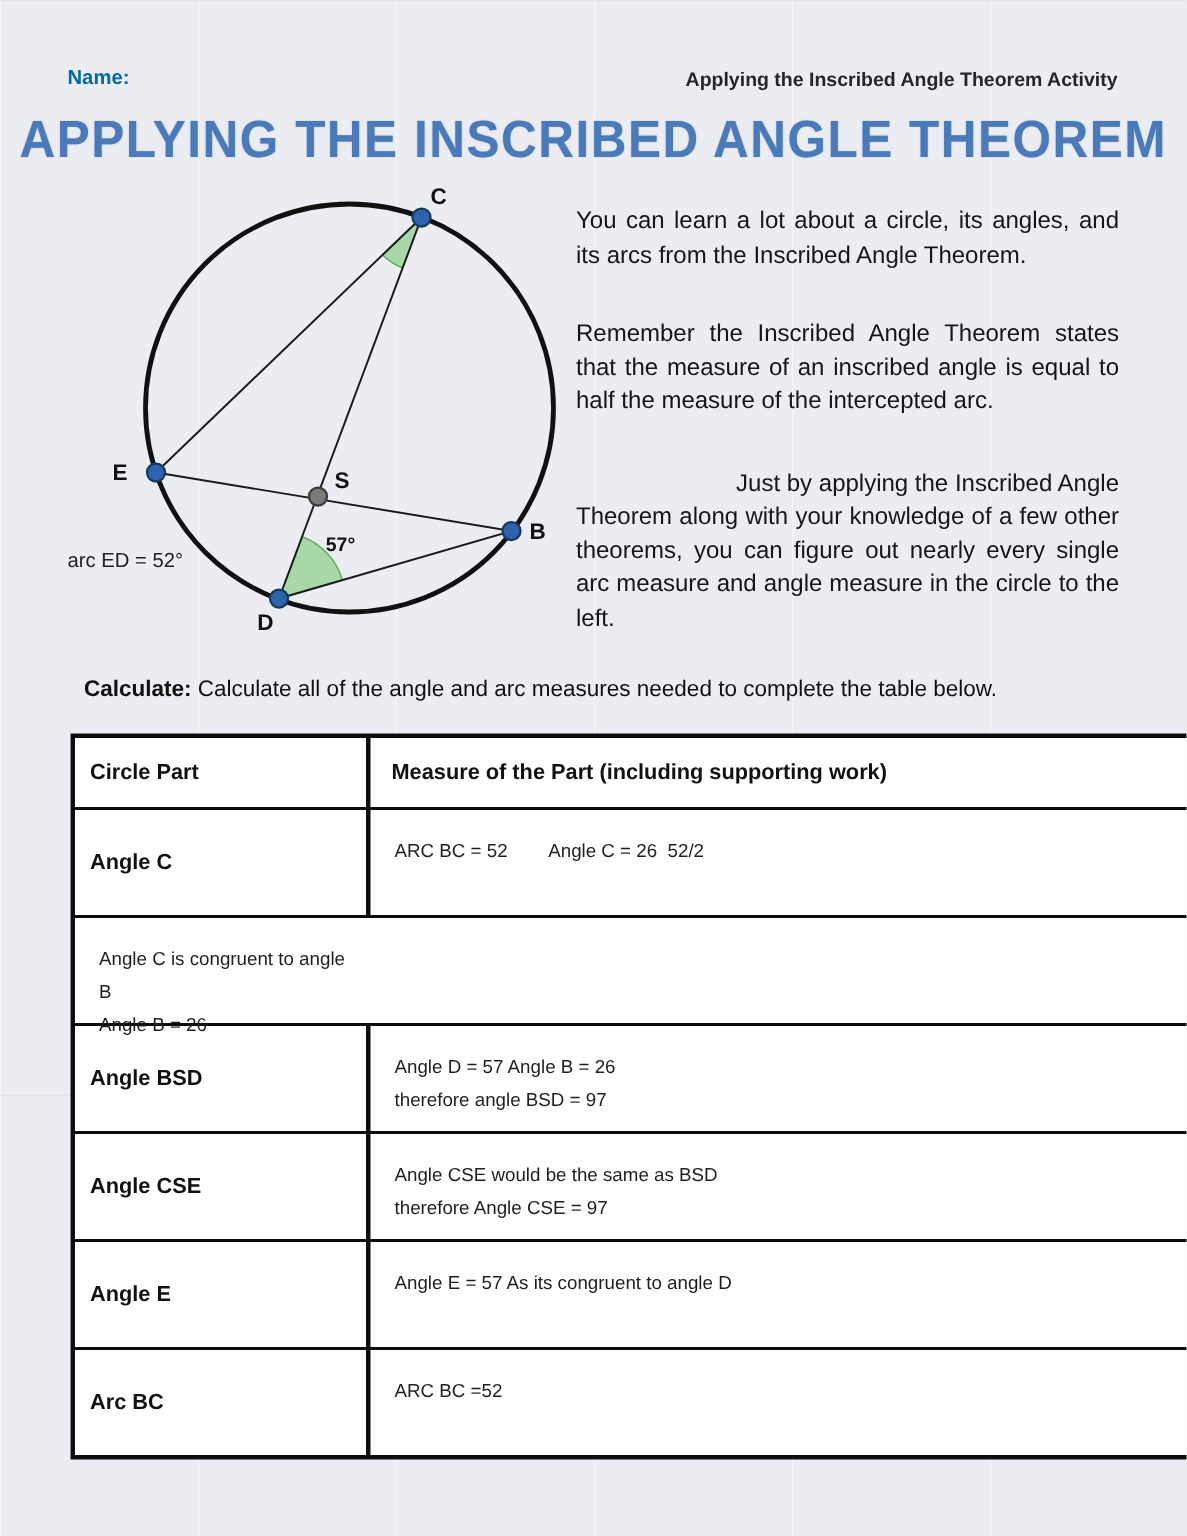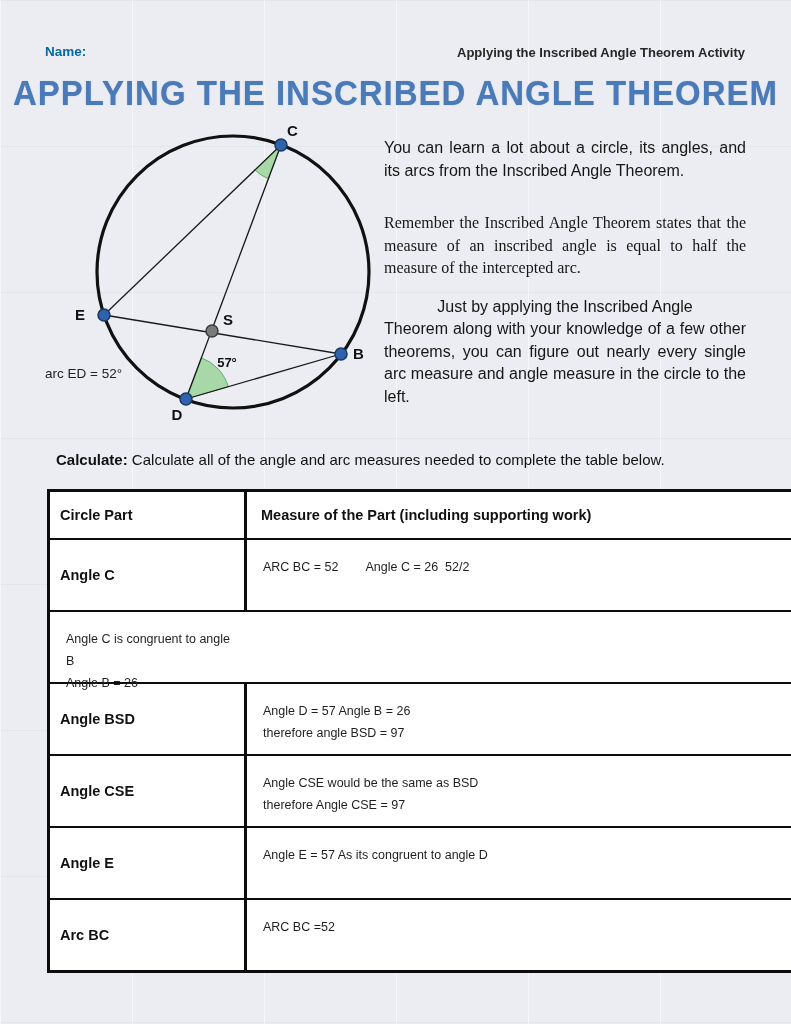--- a/index.html
+++ b/index.html
@@ -18,21 +18,21 @@
   .header-activity{right:46px;top:45px;font-size:13px;font-weight:600;color:#262626;margin-left:44px;}
   .main-title{
     left:0;top:74px;width:791px;text-align:center;
     font-size:33px;font-weight:800;letter-spacing:1px;
     color:#4a7ab8;transform:scaleY(1.06);
     text-shadow:0 0 1px rgba(74,122,184,.55);
   }
   .intro{left:384px;top:137px;width:362px;font-size:16px;line-height:22.5px;color:#161616;}
   .intro p{margin:0;text-align:justify;}
   .intro .p1{margin-bottom:30px;}
-  .intro .p2{margin-bottom:16px;font-family:Liberation Serif, serif;}
+  .intro .p2{margin-bottom:32px;}
   .intro .p3-line1{text-align:left;}
   .directions{left:56px;top:451px;width:700px;font-size:15px;color:#111;}
   .directions b{font-weight:700;}
 
   
   .answer-table{
     left:47px;top:489px;width:754px;background:#fff;
     border:3px solid #0d0d0d;box-sizing:border-box;
   }
   .t-row{display:grid;grid-template-columns:197px 1fr;}
@@ -85,21 +85,21 @@
   <text class="pt-label" x="188" y="209" text-anchor="middle">S</text>
   <text class="pt-label" x="313" y="243">B</text>
   <text class="pt-label" x="137" y="304" text-anchor="middle">D</text>
   <text class="deg-label" x="187" y="251" text-anchor="middle">57°</text>
   <text class="arc-label" x="5" y="262">arc ED = 52°</text>
 </svg>
 
 <div class="abs intro">
   <p class="p1">You can learn a lot about a circle, its angles, and its arcs from the Inscribed Angle Theorem.</p>
   <p class="p2">Remember the Inscribed Angle Theorem states that the measure of an inscribed angle is equal to half the measure of the intercepted arc.</p>
-  <p class="p3"><span class="p3-line1" style="display:block;text-align:center;">Just by applying the Inscribed Angle</span><span>Theorem along with your knowledge of a few other theorems, you can figure out nearly every single arc measure and angle measure in the circle to the left.</span></p>
+  <p class="p3"><span class="p3-line1" style="display:block;text-align:right;">Just by applying the Inscribed Angle</span><span>Theorem along with your knowledge of a few other theorems, you can figure out nearly every single arc measure and angle measure in the circle to the left.</span></p>
 </div>
 
 <div class="abs directions"><b>Calculate:</b><span> Calculate all of the angle and arc measures needed to complete the table below.</span></div>
 
 <div class="abs answer-table">
   <div class="t-row t-header">
     <div class="cell part">Circle Part</div>
     <div class="cell head-measure">Measure of the Part (including supporting work)</div>
   </div>
 

